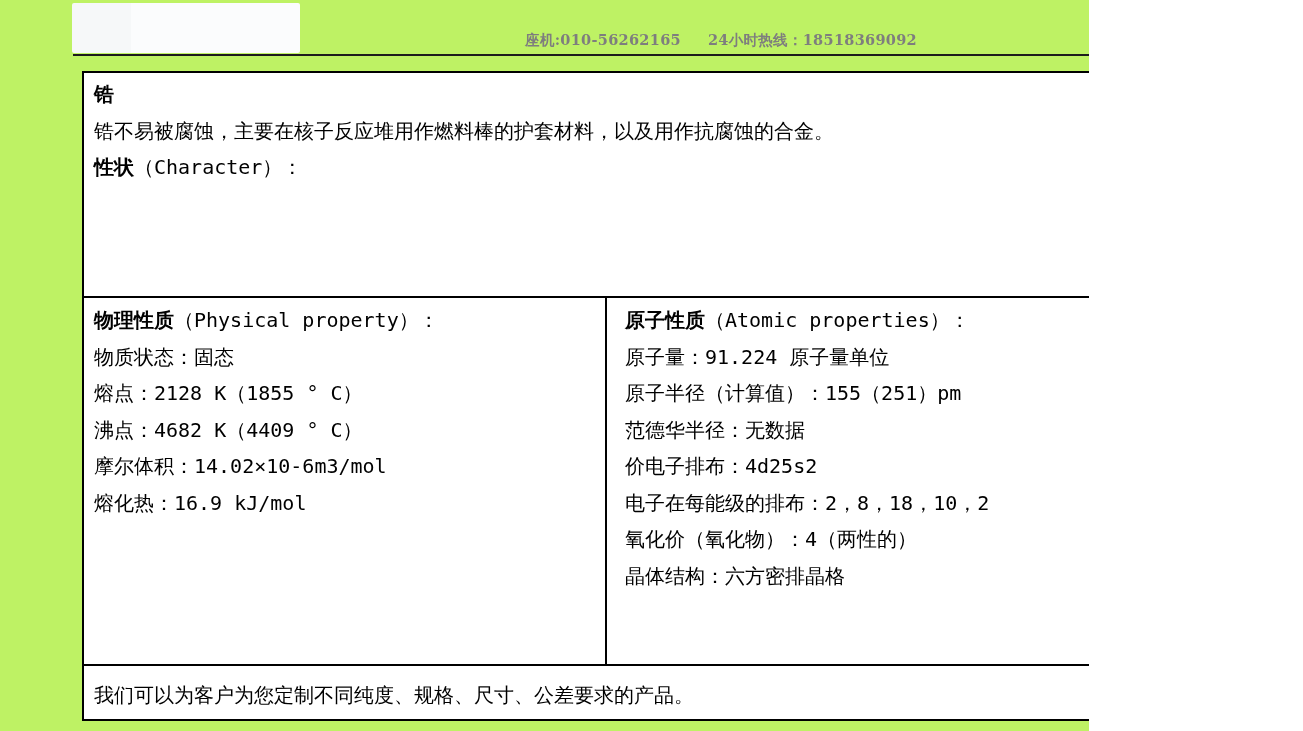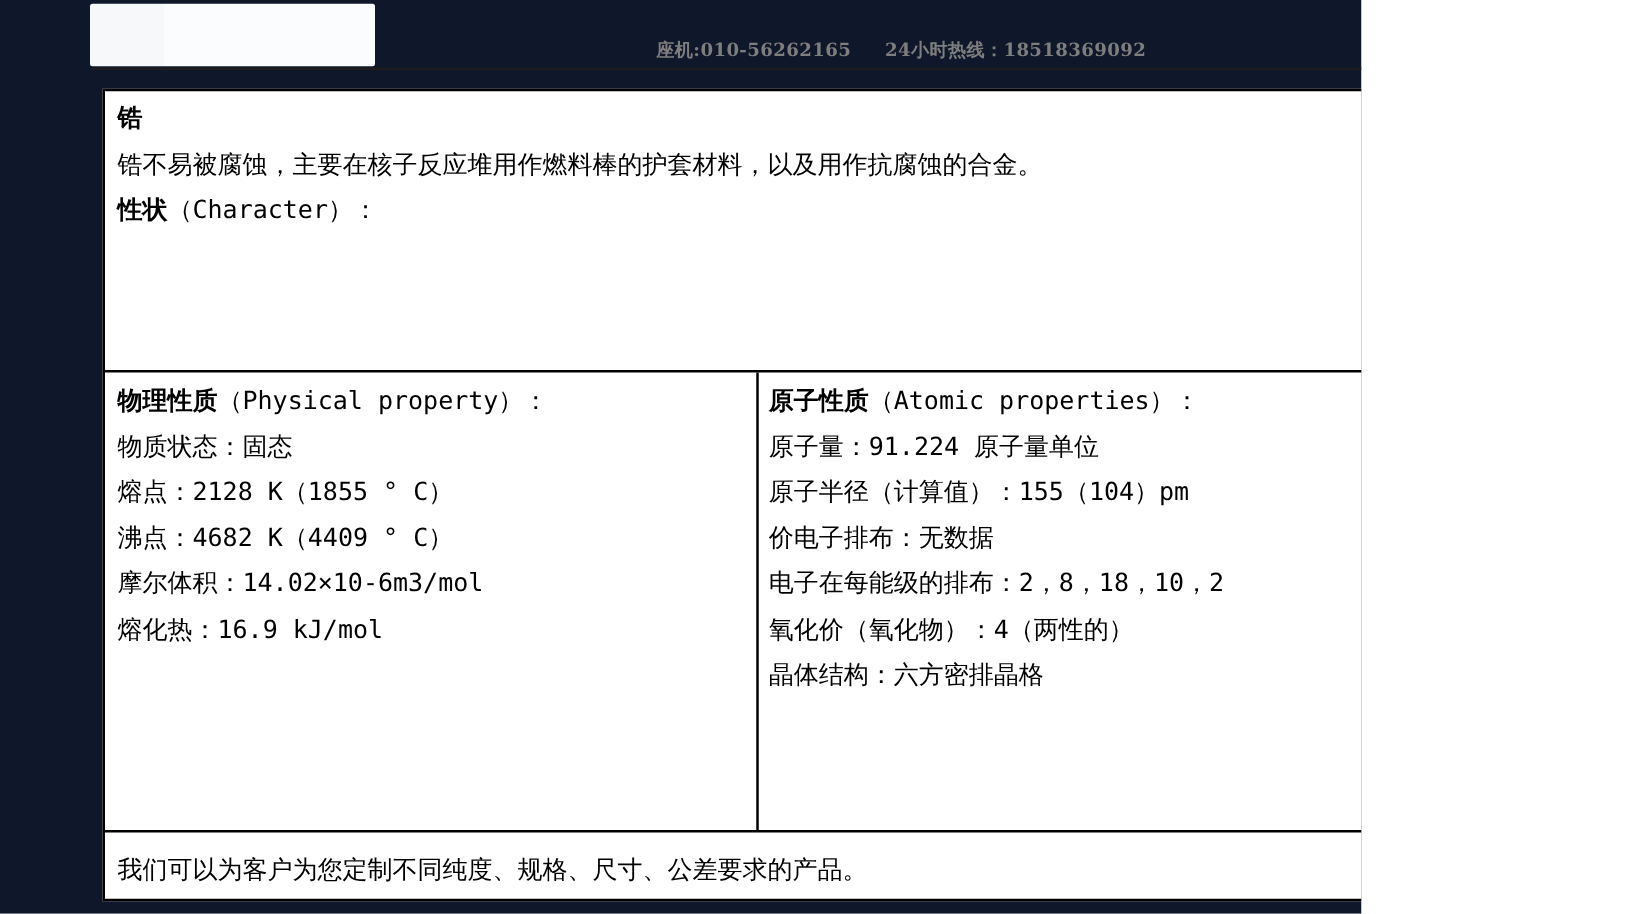--- a/index.html
+++ b/index.html
@@ -4,21 +4,21 @@
 <style>
   html, body {
     margin: 0;
     padding: 0;
     background: #ffffff;
   }
   .page {
     position: relative;
     width: 1089px;
     height: 731px;
-    background: #0f172a;
+    background: #bef264;
     overflow: hidden;
     font-family: "DejaVu Sans Mono", "Liberation Mono", monospace;
     color: #000000;
   }
   
   .logo {
     position: absolute;
     left: 72px;
     top: 3px;
     width: 228px;
@@ -73,21 +73,21 @@
   }
   .cell-left {
     width: 523px;
     box-sizing: border-box;
     border-right: 2px solid #000000;
     padding: 4px 10px 0 10px;
     overflow: hidden;
   }
   .cell-right {
     flex: 1;
-    padding: 4px 10px 0 8px;
+    padding: 4px 10px 0 18px;
     overflow: hidden;
   }
   .row-footer {
     height: 55px;
     box-sizing: border-box;
     border-top: 2px solid #000000;
     padding: 11px 12px 0 10px;
     overflow: hidden;
   }
   .line { white-space: nowrap; }
@@ -121,22 +121,23 @@
         <div class="line">物质状态：固态</div>
         <div class="line">熔点：2128 K（1855 ° C）</div>
         <div class="line">沸点：4682 K（4409 ° C）</div>
         <div class="line">摩尔体积：14.02×10-6m3/mol</div>
         <div class="line">熔化热：16.9 kJ/mol</div>
       </div>
 
       <div class="cell-right">
         <div class="line"><span class="b">原子性质</span><span>（Atomic properties）：</span></div>
         <div class="line">原子量：91.224 原子量单位</div>
-        <div class="line">原子半径（计算值）：155（104）pm</div>
-        <div class="line">价电子排布：无数据</div>
+        <div class="line">原子半径（计算值）：155（251）pm</div>
+        <div class="line">范德华半径：无数据</div>
+        <div class="line">价电子排布：4d25s2</div>
         <div class="line">电子在每能级的排布：2，8，18，10，2</div>
         <div class="line">氧化价（氧化物）：4（两性的）</div>
         <div class="line">晶体结构：六方密排晶格</div>
       </div>
 
     </div>
 
     <div class="row-footer">
       <div class="line">我们可以为客户为您定制不同纯度、规格、尺寸、公差要求的产品。</div>
     </div>

